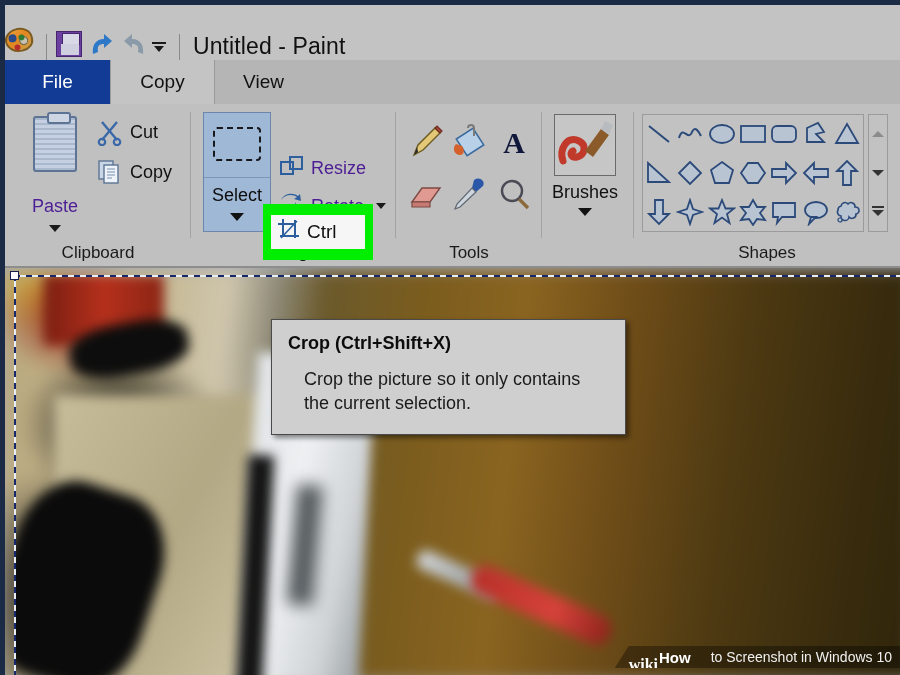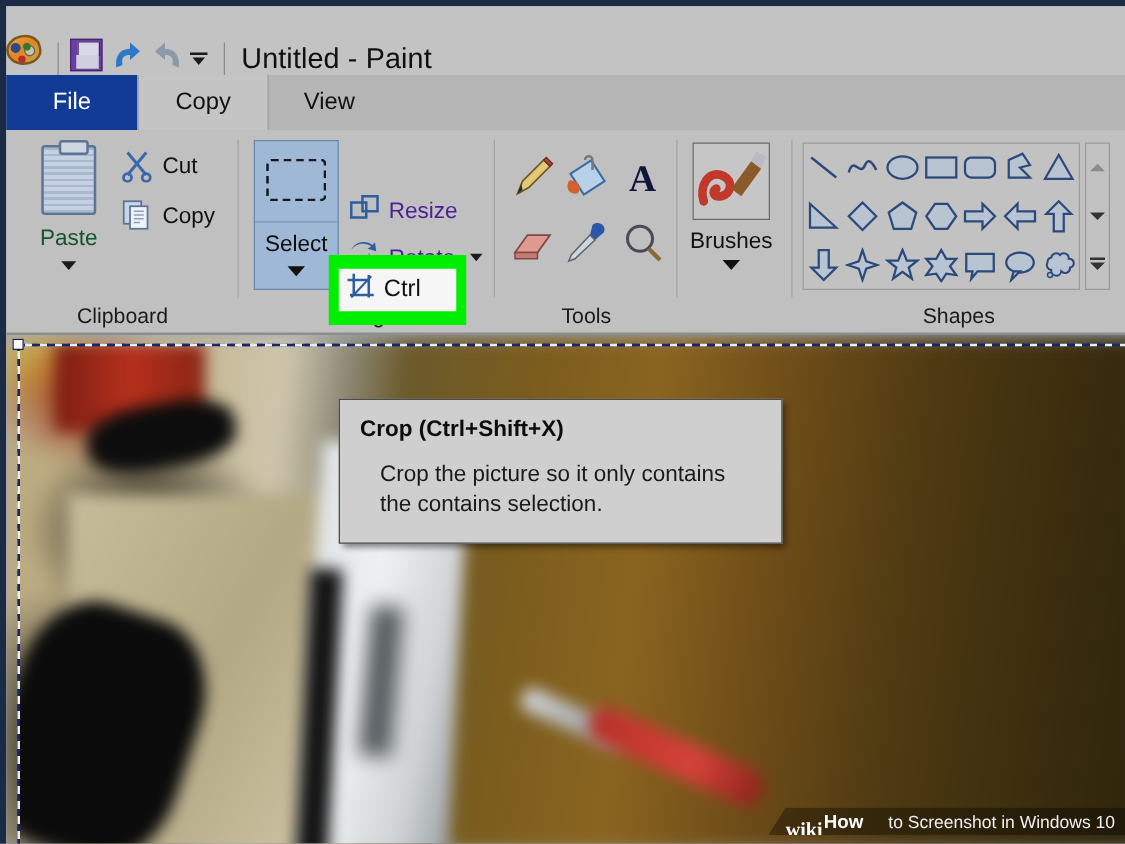--- a/index.html
+++ b/index.html
@@ -108,21 +108,21 @@
   }
   .clipboard-ico {
     width:44px; height:56px; background:#b6c4d8; border:2px solid #5d7494;
     border-radius:3px; position:relative; margin-top:4px;
     background-image:repeating-linear-gradient(#a9b8cd 0 2px,#c5d1e2 2px 5px);
   }
   .clipboard-ico:before {
     content:""; position:absolute; left:12px; top:-6px; width:20px; height:8px;
     background:#cdd6e2; border:2px solid #5d7494; border-radius:3px;
   }
-  .paste-label { font-size:18px; color:#14532d; margin-top:8px; }
+  .paste-label { font-size:18px; color:#4c1d95; margin-top:24px; }
   .cut-row, .copy-row {
     position:absolute; left:92px; display:flex; align-items:center; gap:7px;
   }
   .cut-row { top:14px; }
   .copy-row { top:54px; }
   .mini-ico { width:26px; height:28px; position:relative; }
   .mini-label { font-size:18px; color:#111; }
 
   
   .g-img { left:186px; width:205px; }
@@ -599,17 +599,17 @@
       <span class="wm-wiki">wiki</span>
       <span class="wm-how">How</span>
       <span class="wm-rest">to Screenshot in Windows 10</span>
     </div>
   </div>
 
   <div class="tooltip">
     <div class="tt-title">Crop (Ctrl+Shift+X)</div>
     <div class="tt-body">
       <div>Crop the picture so it only contains</div>
-      <div>the contains selection.</div>
+      <div>the current selection.</div>
     </div>
   </div>
 
 </div>
 
 </body></html>

